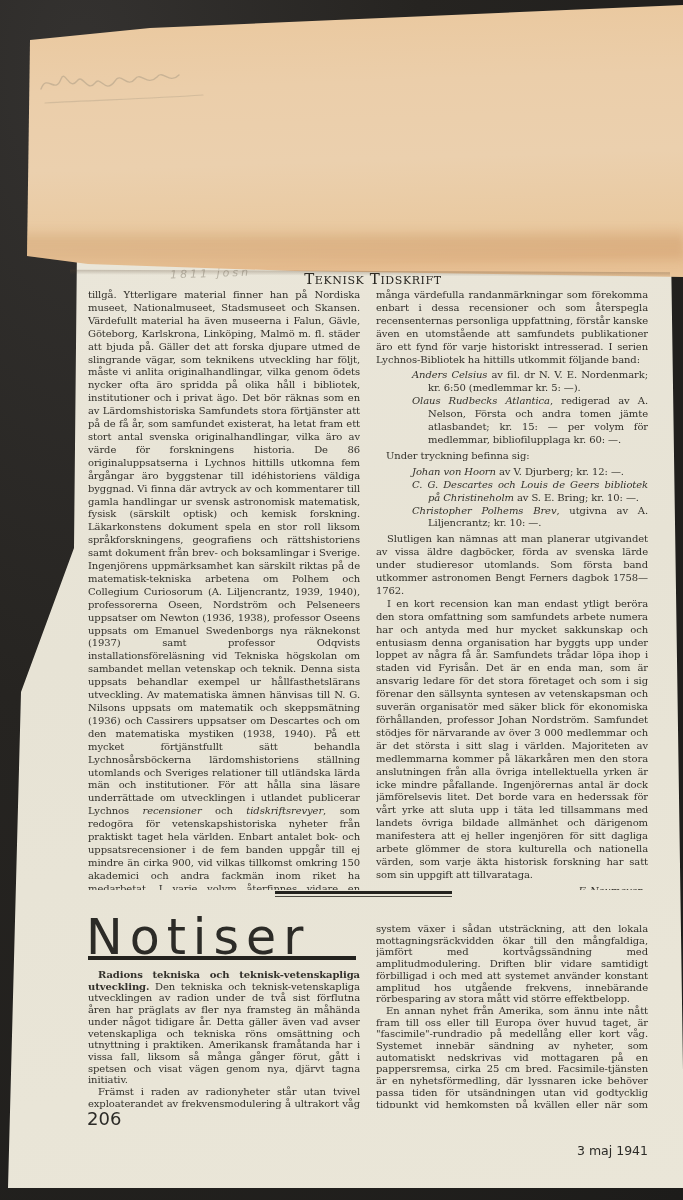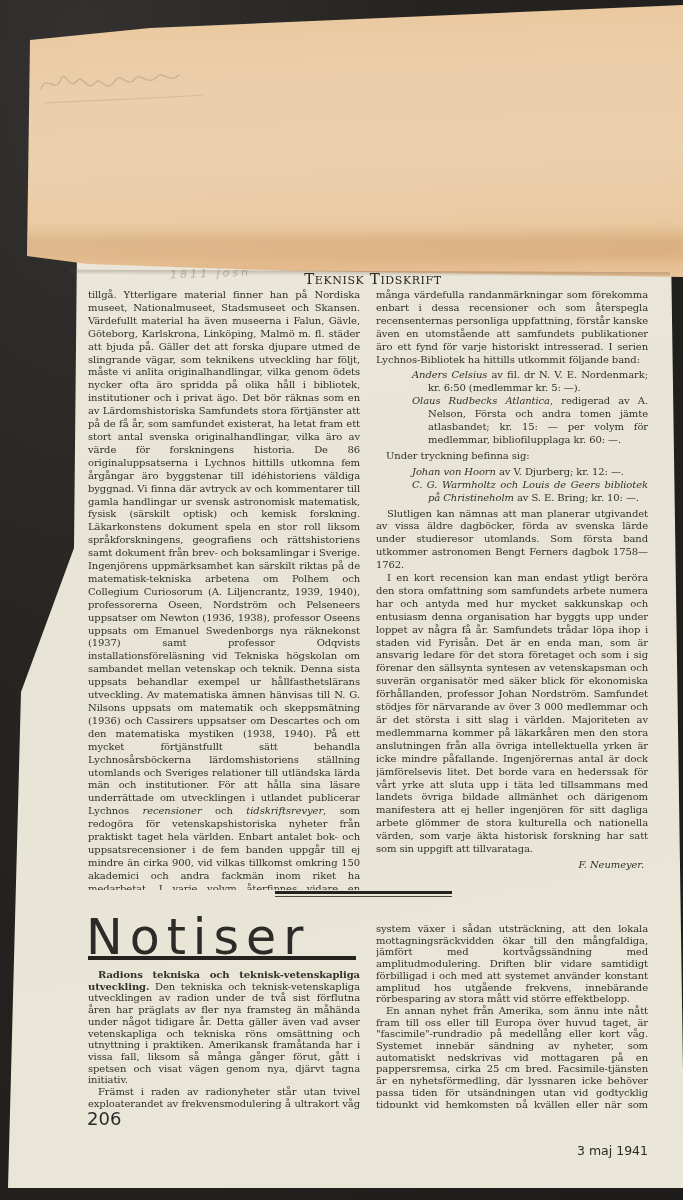--- a/index.html
+++ b/index.html
@@ -92,21 +92,22 @@
 
   <div id="article-right" class="col">
     <div class="para">många värdefulla randanmärkningar som förekomma enbart i dessa recensioner och som återspegla recensenternas personliga uppfattning, förstår kanske även en utomstående att samfundets publikationer äro ett fynd för varje historiskt intresserad. I serien Lychnos-Bibliotek ha hittills utkommit följande band:</div>
     <div class="booklist">
       <div class="book"><span class="it">Anders Celsius</span><span> av fil. dr N. V. E. Nordenmark; kr. 6:50 (medlemmar kr. 5: —).</span></div>
       <div class="book"><span class="it">Olaus Rudbecks Atlantica</span><span>, redigerad av A. Nelson, Första och andra tomen jämte atlasbandet; kr. 15: — per volym för medlemmar, bibliofilupplaga kr. 60: —.</span></div>
     </div>
     <div class="inpress">Under tryckning befinna sig:</div>
     <div class="booklist">
       <div class="book"><span class="it">Johan von Hoorn</span><span> av V. Djurberg; kr. 12: —.</span></div>
-      <div class="book"><span class="it">C. G. Warmholtz och Louis de Geers bibliotek på Christineholm</span><span> av S. E. Bring; kr. 10: —.</span></div>
+      <div class="book"><span class="it">C. G. Descartes och Louis de Geers bibliotek på Christineholm</span><span> av S. E. Bring; kr. 10: —.</span></div>
+      <div class="book"><span class="it">Christopher Polhems Brev</span><span>, utgivna av A. Liljencrantz; kr. 10: —.</span></div>
     </div>
     <div class="para indent">Slutligen kan nämnas att man planerar utgivandet av vissa äldre dagböcker, förda av svenska lärde under studieresor utomlands.  Som första band utkommer astronomen Bengt Ferners dagbok 1758—1762.</div>
     <div class="para indent">I en kort recension kan man endast ytligt beröra den stora omfattning som samfundets arbete numera har och antyda med hur mycket sakkunskap och entusiasm denna organisation har byggts upp under loppet av några få år.  Samfundets trådar löpa ihop i staden vid Fyrisån.  Det är en enda man, som är ansvarig ledare för det stora företaget och som i sig förenar den sällsynta syntesen av vetenskapsman och suverän organisatör med säker blick för ekonomiska förhållanden, professor Johan Nordström.  Samfundet stödjes för närvarande av över 3 000 medlemmar och är det största i sitt slag i världen.  Majoriteten av medlemmarna kommer på läkarkåren men den stora anslutningen från alla övriga intellektuella yrken är icke mindre påfallande.  Ingenjörernas antal är dock jämförelsevis litet.  Det borde vara en hederssak för vårt yrke att sluta upp i täta led tillsammans med landets övriga bildade allmänhet och därigenom manifestera att ej heller ingenjören för sitt dagliga arbete glömmer de stora kulturella och nationella värden, som varje äkta historisk forskning har satt som sin uppgift att tillvarataga.</div>
     <div class="sig">F. Neumeyer.</div>
   </div>
 
   <div class="divider"></div>
 
   <div class="notiser-title">Notiser</div>
   <div class="notiser-rule"></div>

